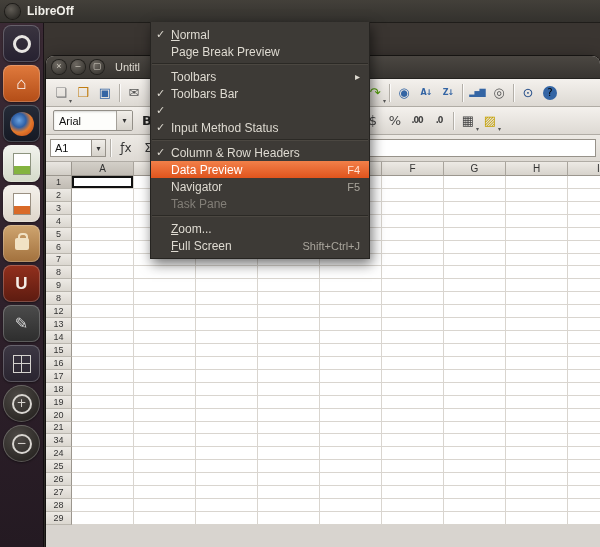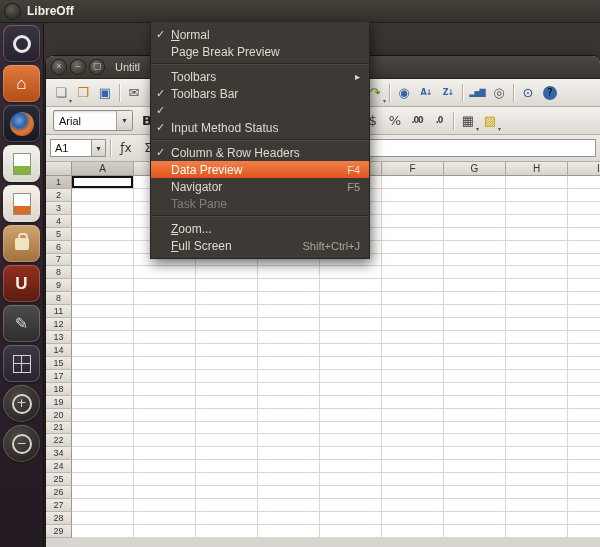--- a/index.html
+++ b/index.html
@@ -470,32 +470,20 @@
             <div class="cell"></div>
             <div class="cell"></div>
             <div class="cell"></div>
             <div class="cell"></div>
             <div class="cell"></div>
             <div class="cell"></div>
             <div class="cell"></div>
             <div class="cell"></div>
           </div>
           <div class="grow">
-            <div class="rh">11</div>
-            <div class="cell"></div>
-            <div class="cell"></div>
-            <div class="cell"></div>
-            <div class="cell"></div>
-            <div class="cell"></div>
-            <div class="cell"></div>
-            <div class="cell"></div>
-            <div class="cell"></div>
-            <div class="cell"></div>
-          </div>
-          <div class="grow">
             <div class="rh">12</div>
             <div class="cell"></div>
             <div class="cell"></div>
             <div class="cell"></div>
             <div class="cell"></div>
             <div class="cell"></div>
             <div class="cell"></div>
             <div class="cell"></div>
             <div class="cell"></div>
             <div class="cell"></div>
@@ -530,20 +518,32 @@
             <div class="cell"></div>
             <div class="cell"></div>
             <div class="cell"></div>
             <div class="cell"></div>
             <div class="cell"></div>
             <div class="cell"></div>
             <div class="cell"></div>
             <div class="cell"></div>
           </div>
           <div class="grow">
+            <div class="rh">16</div>
+            <div class="cell"></div>
+            <div class="cell"></div>
+            <div class="cell"></div>
+            <div class="cell"></div>
+            <div class="cell"></div>
+            <div class="cell"></div>
+            <div class="cell"></div>
+            <div class="cell"></div>
+            <div class="cell"></div>
+          </div>
+          <div class="grow">
             <div class="rh">17</div>
             <div class="cell"></div>
             <div class="cell"></div>
             <div class="cell"></div>
             <div class="cell"></div>
             <div class="cell"></div>
             <div class="cell"></div>
             <div class="cell"></div>
             <div class="cell"></div>
             <div class="cell"></div>
@@ -579,32 +579,20 @@
             <div class="cell"></div>
             <div class="cell"></div>
             <div class="cell"></div>
             <div class="cell"></div>
             <div class="cell"></div>
             <div class="cell"></div>
             <div class="cell"></div>
           </div>
           <div class="grow">
             <div class="rh">21</div>
-            <div class="cell"></div>
-            <div class="cell"></div>
-            <div class="cell"></div>
-            <div class="cell"></div>
-            <div class="cell"></div>
-            <div class="cell"></div>
-            <div class="cell"></div>
-            <div class="cell"></div>
-            <div class="cell"></div>
-          </div>
-          <div class="grow">
-            <div class="rh">22</div>
             <div class="cell"></div>
             <div class="cell"></div>
             <div class="cell"></div>
             <div class="cell"></div>
             <div class="cell"></div>
             <div class="cell"></div>
             <div class="cell"></div>
             <div class="cell"></div>
             <div class="cell"></div>
           </div>

